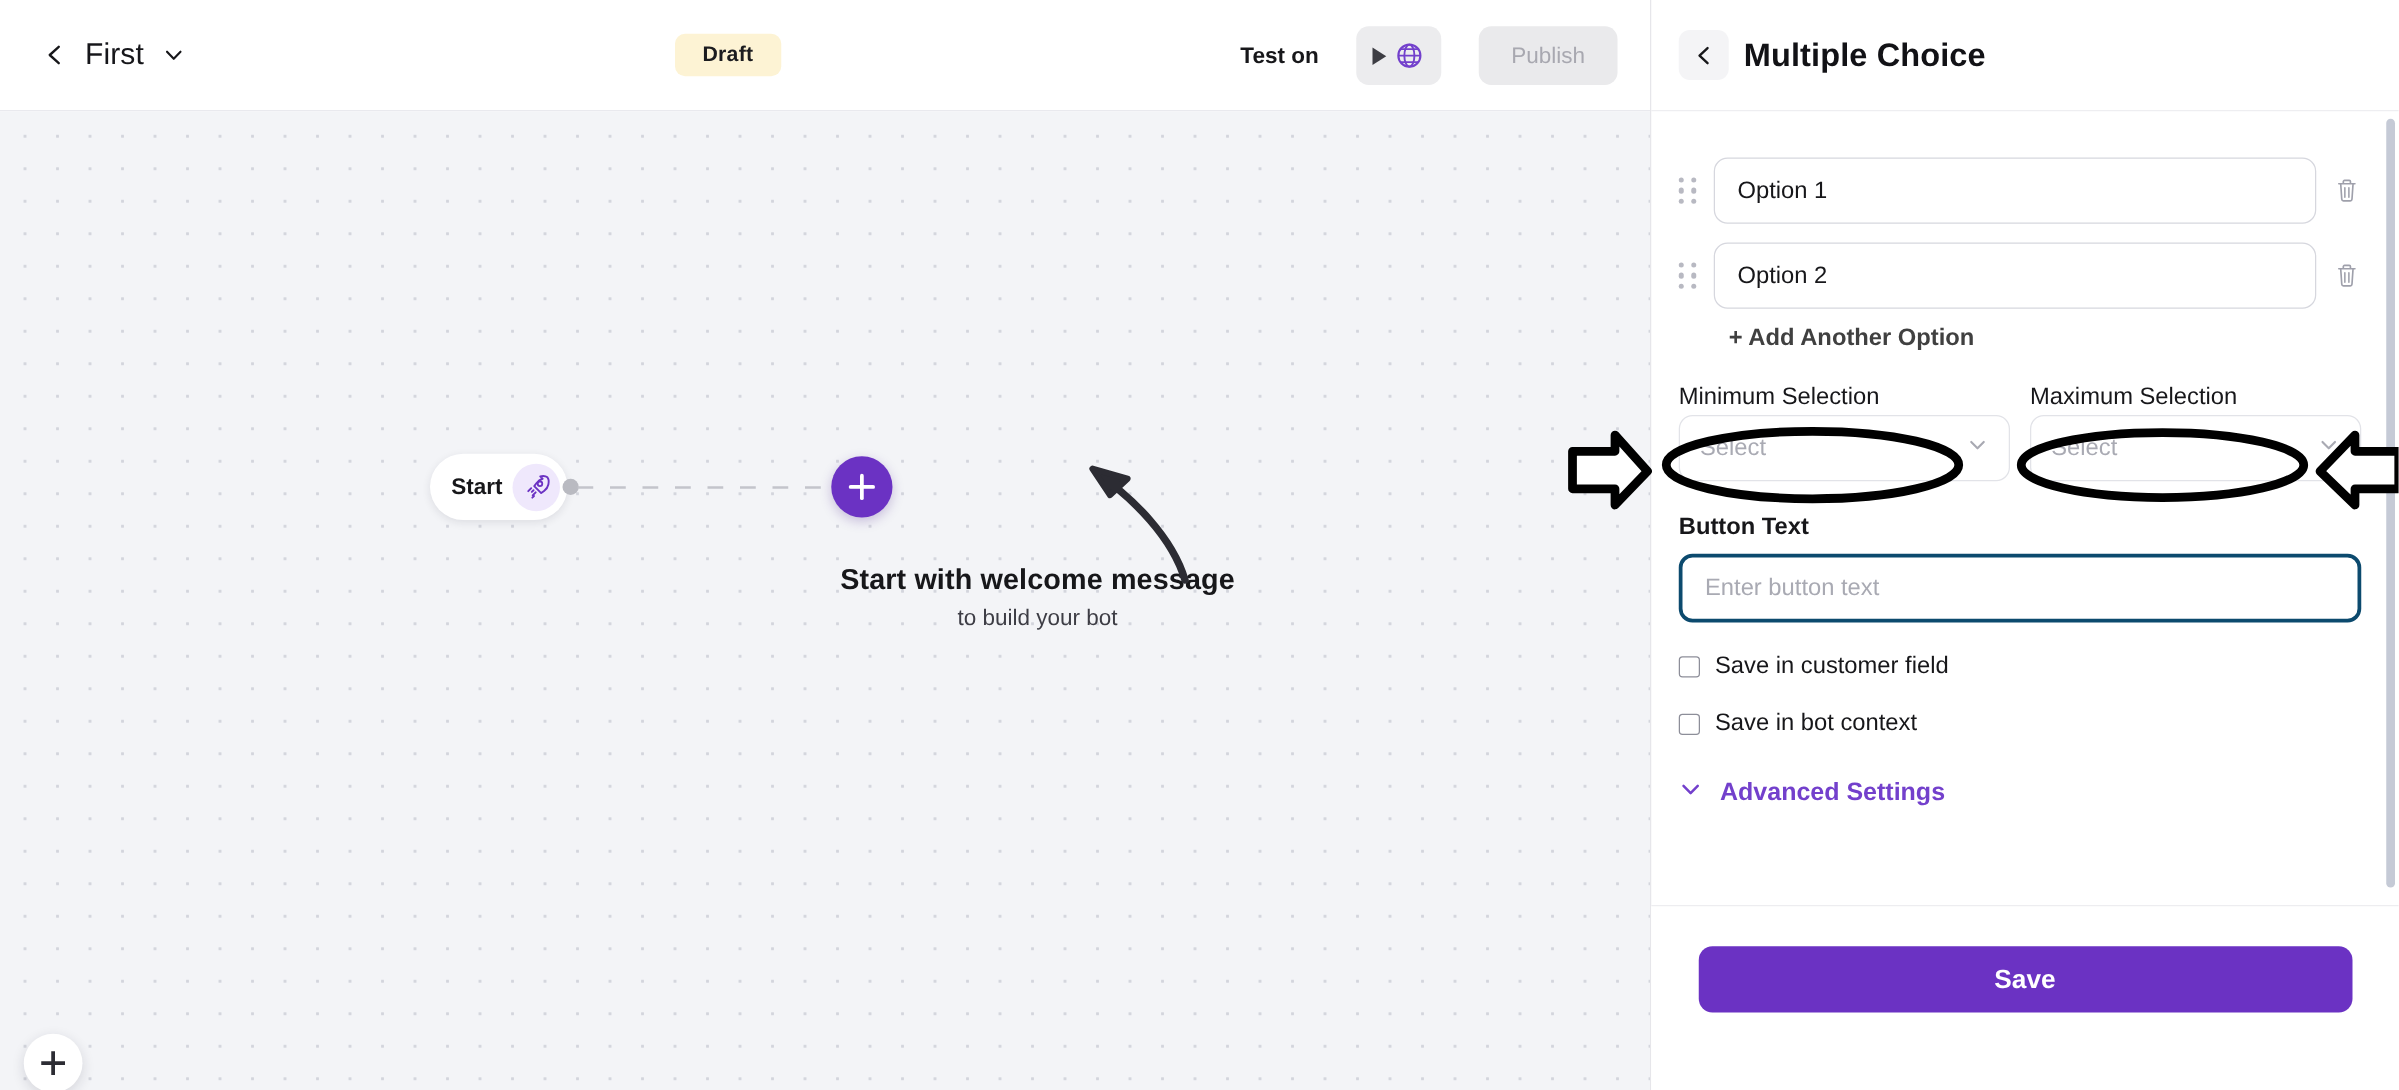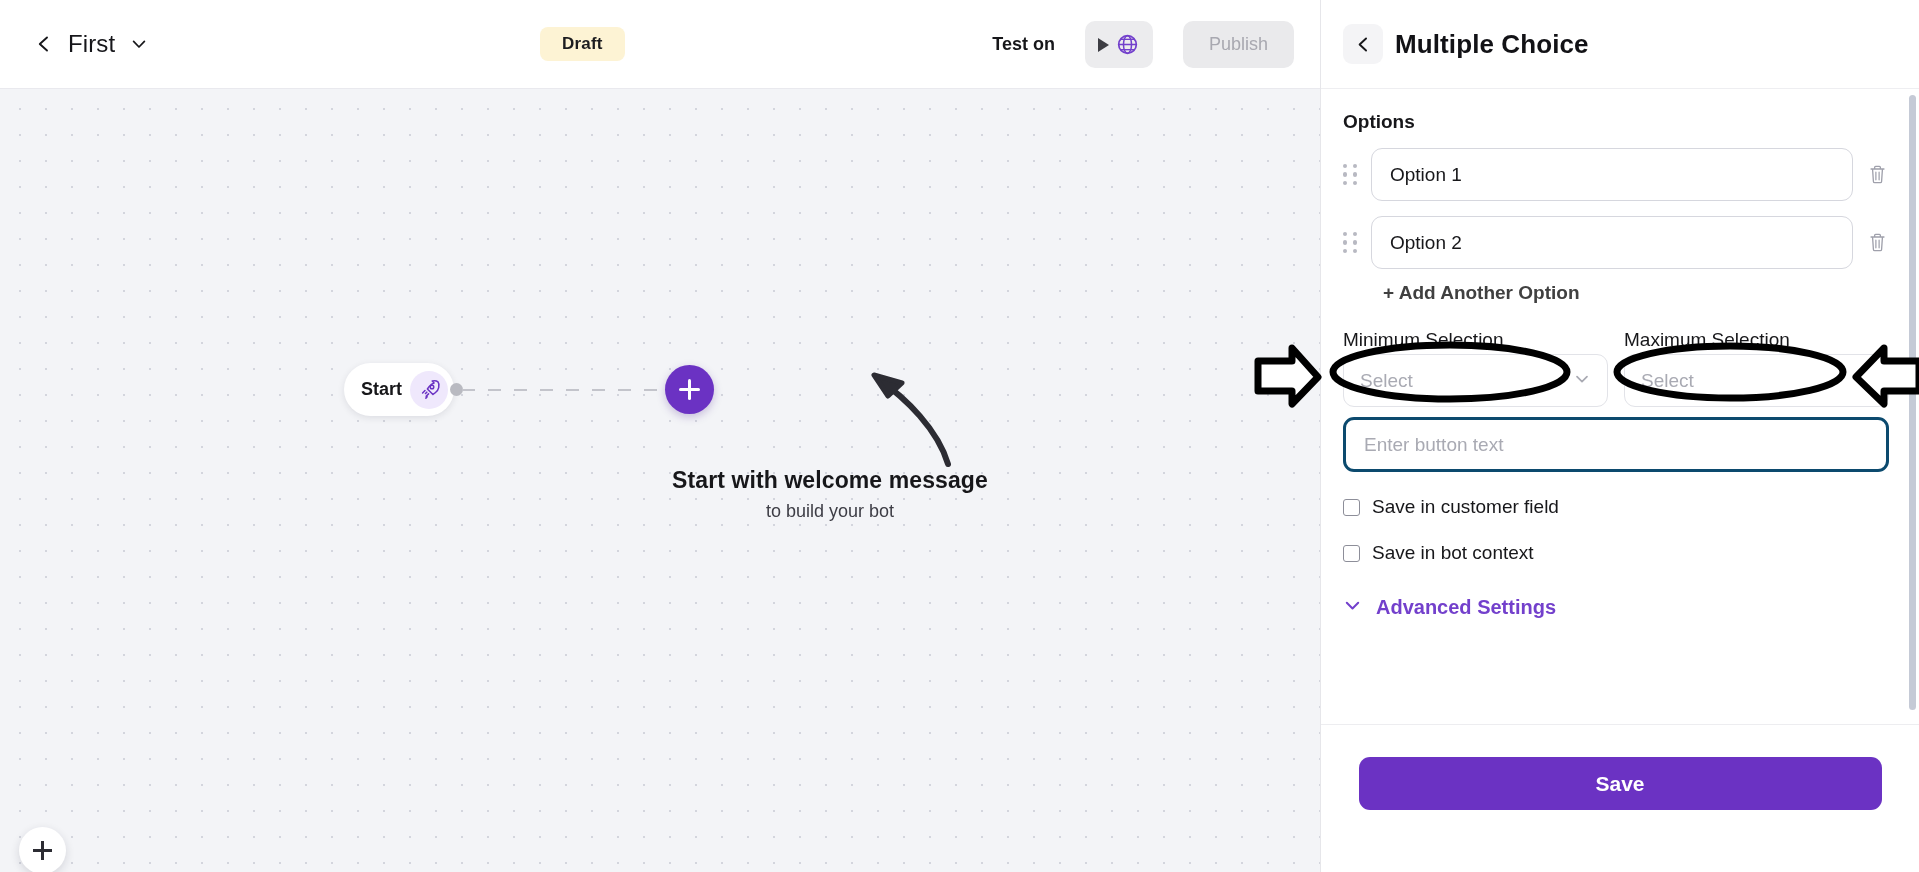--- a/index.html
+++ b/index.html
@@ -108,21 +108,21 @@
     width: 49px; height: 49px; border-radius: 50%;
     background: #6b32c3;
     box-shadow: 0 3px 9px rgba(70,30,140,.26);
     display: flex; align-items: center; justify-content: center;
     cursor: pointer;
   }
   .plus-node .pl-h { position: absolute; width: 21px; height: 2.6px; background: #fff; border-radius: 2px; }
   .plus-node .pl-v { position: absolute; width: 2.6px; height: 21px; background: #fff; border-radius: 2px; }
 
   .welcome-wrap {
-    position: absolute; left: 640px; top: 378px; width: 380px; text-align: center;
+    position: absolute; left: 640px; top: 361px; width: 380px; text-align: center;
   }
   .welcome-main { font-size: 23px; font-weight: 700; color: #17171a; letter-spacing: .1px; }
   .welcome-sub { font-size: 18px; color: #3d3d45; margin-top: 7px; }
 
   .fab-add {
     position: absolute; left: 19px; top: 738px;
     width: 47px; height: 47px; border-radius: 50%;
     background: #ffffff; box-shadow: 0 3px 10px rgba(30,30,50,.14);
     display: flex; align-items: center; justify-content: center; cursor: pointer;
   }
@@ -294,21 +294,20 @@
       <div class="panel-back">
         <svg width="17" height="17" viewBox="0 0 18 18">
             <path d="M11.7 2.6 L4.9 9 L11.7 15.4" fill="none" stroke="#17171a" stroke-width="2" stroke-linecap="round" stroke-linejoin="round"></path>
           </svg>
       </div>
       <div class="panel-title">Multiple Choice</div>
     </div>
 
     <div class="panel-body">
 
-      <div class="sec-label">Options</div>
 
       
       <div class="opt-row">
         <span class="drag-handle">
           <i></i>
             <i></i>
             <i></i>
             <i></i>
             <i></i>
             <i></i>
@@ -362,20 +361,21 @@
         <div class="sel-box">
           <span class="sel-placeholder">Select</span>
           <span>
             <svg width="18" height="18" viewBox="0 0 18 18">
                 <path d="M4 6.6 L9 11.6 L14 6.6" fill="none" stroke="#a9aab3" stroke-width="1.7" stroke-linecap="round" stroke-linejoin="round"></path>
               </svg>
           </span>
         </div>
       </div>
 
+      <div class="btn-text-label">Button Text</div>
       <input class="btn-text-input" type="text" placeholder="Enter button text" style="">
 
       <div class="cbrow">
         <span class="cbox"></span>
         <span class="cblabel">Save in customer field</span>
       </div>
 
       <div class="cbrow">
         <span class="cbox"></span>
         <span class="cblabel">Save in bot context</span>

